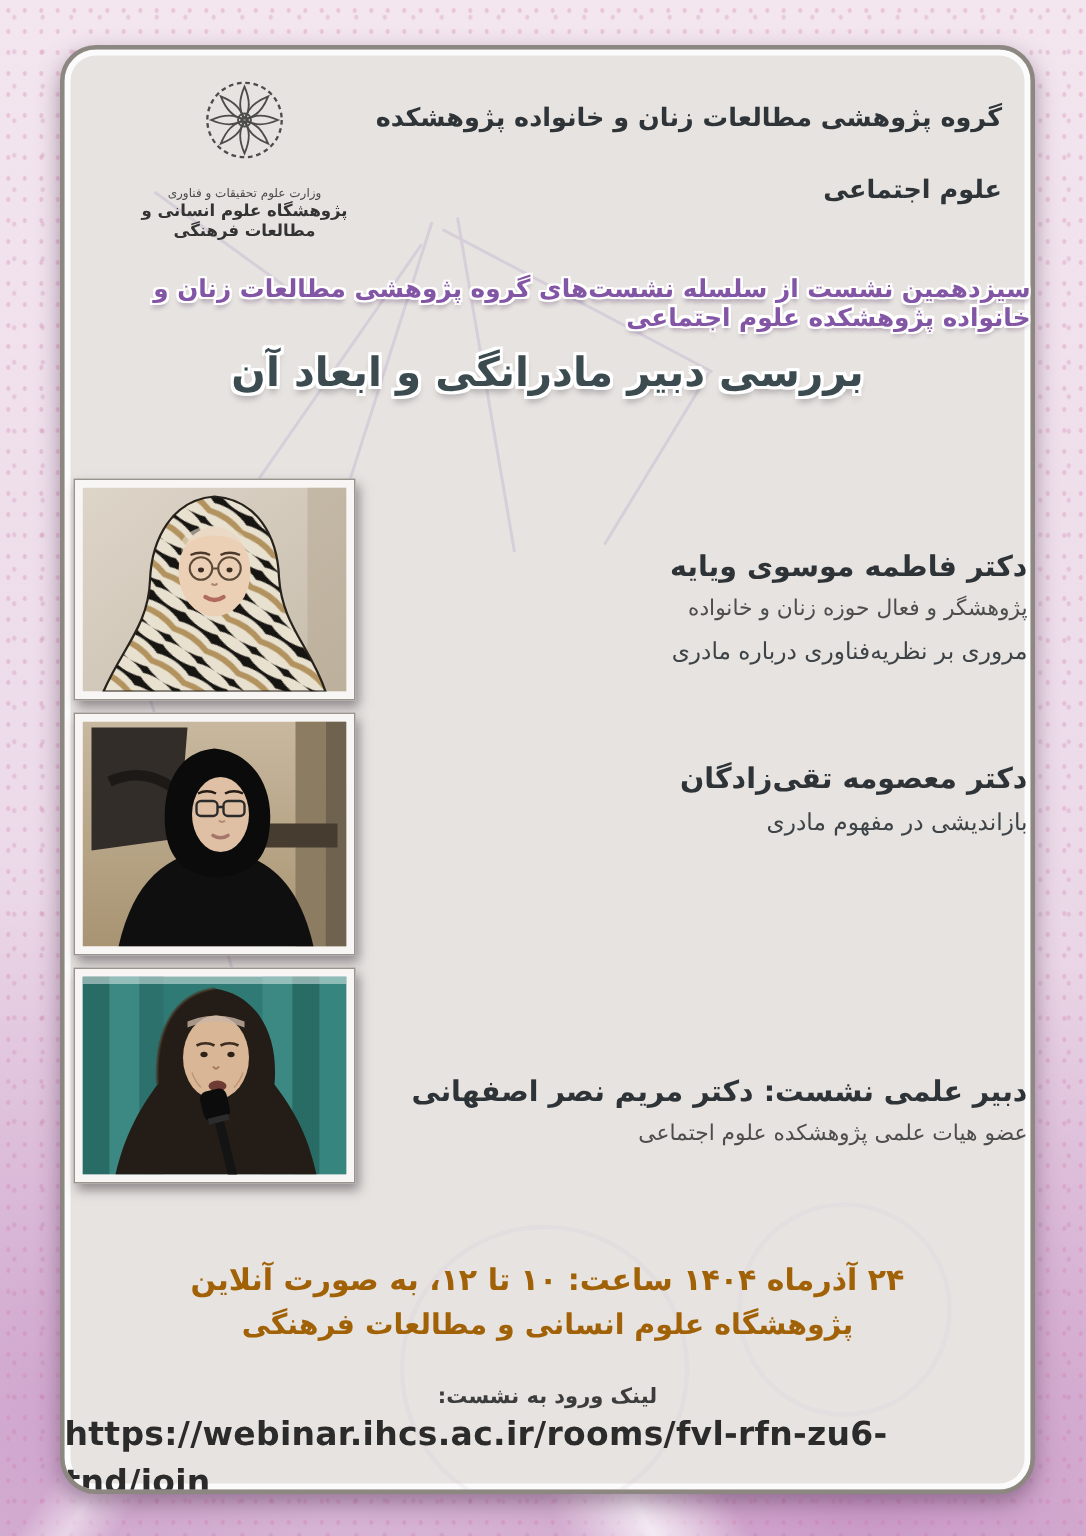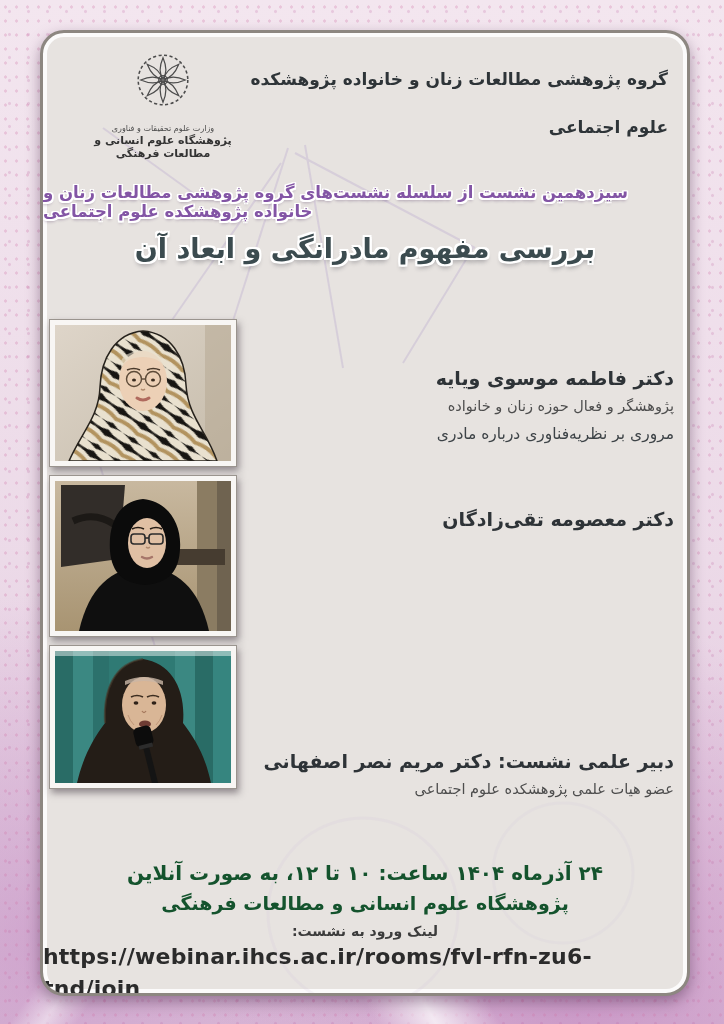--- a/index.html
+++ b/index.html
@@ -31,48 +31,48 @@
 
   
   .logo{position:absolute;left:28px;top:16px;width:184px;text-align:center;}
   .logo svg{display:block;margin:0 auto;}
   .logo-cap1{font-size:8px;color:#4a4a4a;margin-top:13px;}
   .logo-cap2{font-size:11px;font-weight:bold;color:#333;margin-top:1px;}
   .header-text{position:absolute;right:19px;top:22px;width:430px;text-align:right;direction:rtl;
     font-size:17px;font-weight:bold;color:#2e3438;line-height:48px;}
 
   
-  .series-line{position:absolute;left:0;top:150px;width:100%;text-align:left;direction:rtl;
+  .series-line{position:absolute;left:0;top:150px;width:100%;text-align:right;direction:rtl;
     font-size:16.5px;font-weight:bold;color:#8355a5;
     text-shadow:-1.5px -1.5px 0 #fff,1.5px -1.5px 0 #fff,-1.5px 1.5px 0 #fff,1.5px 1.5px 0 #fff,
       0 1.5px 0 #fff,0 -1.5px 0 #fff,1.5px 0 0 #fff,-1.5px 0 0 #fff,0 3px 3px rgba(70,40,90,0.35);}
   .main-title{position:absolute;left:0;top:200px;width:100%;text-align:center;direction:rtl;
     font-size:27px;font-weight:bold;color:#3b4b4f;
     text-shadow:-2px -2px 0 #fff,2px -2px 0 #fff,-2px 2px 0 #fff,2px 2px 0 #fff,
       0 2px 0 #fff,0 -2px 0 #fff,2px 0 0 #fff,-2px 0 0 #fff,0 4px 4px rgba(50,50,60,0.35);}
 
   
   .photo-frame{position:absolute;left:6px;background:#f8f6f4;border:1px solid #9a948e;
     padding:5px;box-shadow:2px 4px 7px rgba(60,50,60,0.5);}
   .photo-frame svg{display:block;}
   .pf1{top:286px;}
   .pf2{top:442px;}
   .pf3{top:612px;}
 
   
-  .speaker-text{position:absolute;right:13px;width:440px;direction:rtl;}
+  .speaker-text{position:absolute;right:2px;width:440px;direction:rtl;}
   .st1{top:332px;}
   .st2{top:473px;}
-  .st3{top:682px;margin-top:33px;}
+  .st3{top:682px;}
   .sp-name{font-size:19px;font-weight:bold;color:#2e3337;line-height:26px;margin-bottom:4px;}
   .sp-role{font-size:14.5px;color:#4d4d4d;line-height:22px;margin-bottom:5px;}
   .sp-talk{font-size:15.5px;color:#3d4347;line-height:24px;}
 
   
-  .schedule{position:absolute;left:0;top:805px;width:100%;text-align:center;direction:rtl;color:#14532d;margin-top:20px;}
+  .schedule{position:absolute;left:0;top:805px;width:100%;text-align:center;direction:rtl;color:#a16207;}
   .sched-line1{font-size:20px;font-weight:bold;line-height:30px;}
   .sched-line2{font-size:19px;font-weight:bold;line-height:30px;}
 
   
   .join-label{position:absolute;left:0;top:888px;width:100%;text-align:center;direction:rtl;
     font-size:14px;font-weight:bold;color:#3c3c3c;line-height:20px;}
   .join-url{position:absolute;left:0;top:908px;width:100%;text-align:left;direction:ltr;
     font-size:22px;font-weight:bold;color:#2b2b2b;line-height:32px;letter-spacing:0.2px;}
 </style>
 </head>
@@ -116,21 +116,21 @@
     </svg>
     <div class="logo-cap1">وزارت علوم تحقیقات و فناوری</div>
     <div class="logo-cap2">پژوهشگاه علوم انسانی و مطالعات فرهنگی</div>
   </div>
 
   <div class="header-text">
     <div>گروه پژوهشی مطالعات زنان و خانواده پژوهشکده علوم اجتماعی</div>
   </div>
 
   <div class="series-line">سیزدهمین نشست از سلسله نشست‌های گروه پژوهشی مطالعات زنان و خانواده پژوهشکده علوم اجتماعی</div>
-  <div class="main-title">بررسی مفهوم مادرانگی و ابعاد آن</div>
+  <div class="main-title">بررسی دبیر مادرانگی و ابعاد آن</div>
 
   <div class="photo-frame pf1">
     <svg width="176" height="136" viewBox="0 0 176 136">
       <defs>
         <linearGradient id="p1bg" x1="0" y1="0" x2="1" y2="1">
           <stop offset="0" stop-color="#ded5c9"></stop>
             <stop offset="1" stop-color="#c6bcab"></stop>
         </linearGradient>
         <pattern id="zebra" width="26" height="26" patternUnits="userSpaceOnUse" patternTransform="rotate(35)">
           <rect width="26" height="26" fill="#e9e1cf"></rect>
@@ -188,20 +188,21 @@
       </g>
       <path d="M77,48 Q83,45 89,48" stroke="#241b14" stroke-width="1.6" fill="none"></path>
       <path d="M95,48 Q101,45 107,48" stroke="#241b14" stroke-width="1.6" fill="none"></path>
       <path d="M91,66 Q93,68 95,66" stroke="#b08a6e" stroke-width="1.2" fill="none"></path>
       <path d="M87,76 Q92,79 97,76" stroke="#a6766a" stroke-width="2.4" fill="none" stroke-linecap="round"></path>
     </svg>
   </div>
 
   <div class="speaker-text st2">
     <div class="sp-name">دکتر معصومه تقی‌زادگان</div>
+    <div class="sp-talk">بازاندیشی در مفهوم مادری</div>
   </div>
 
   <div class="photo-frame pf3">
     <svg width="176" height="132" viewBox="0 0 176 132">
       <rect width="176" height="132" fill="#2f7a74"></rect>
       <g opacity="0.55">
         <rect x="0" width="18" height="132" fill="#25615c"></rect>
         <rect x="18" width="20" height="132" fill="#46958e"></rect>
         <rect x="38" width="16" height="132" fill="#2a6b66"></rect>
         <rect x="120" width="20" height="132" fill="#46958e"></rect>

